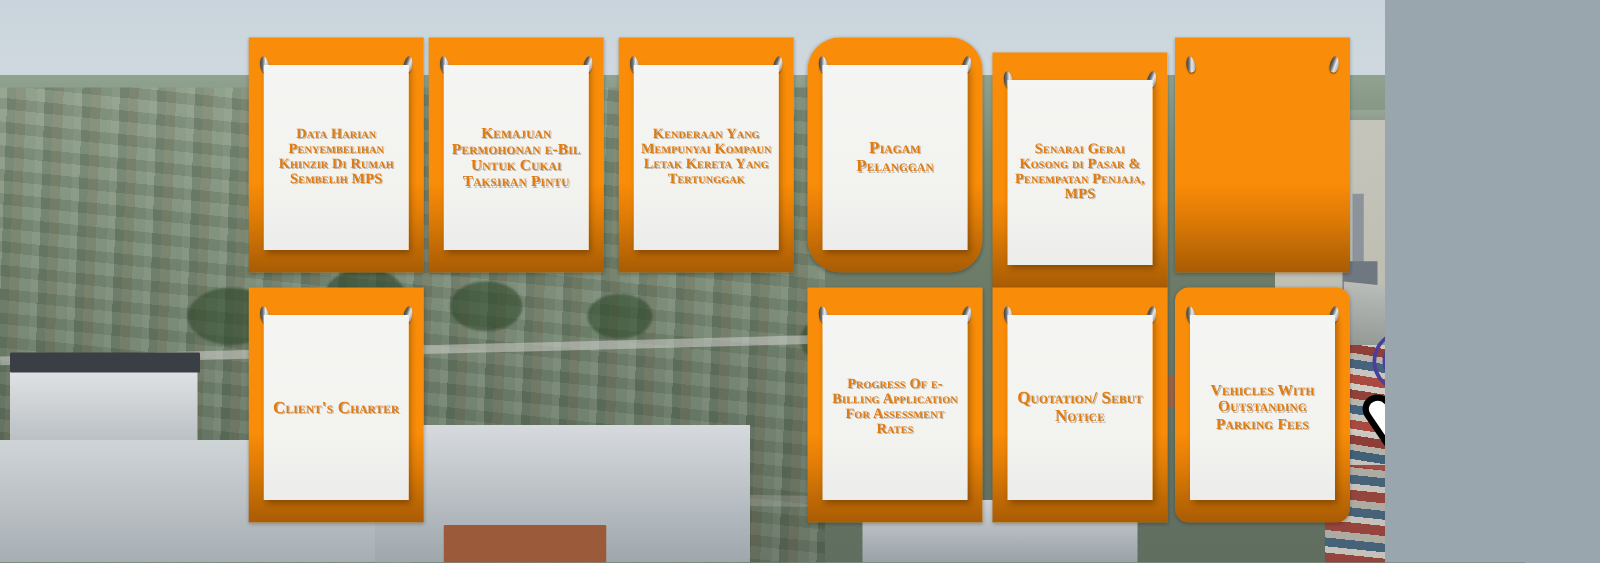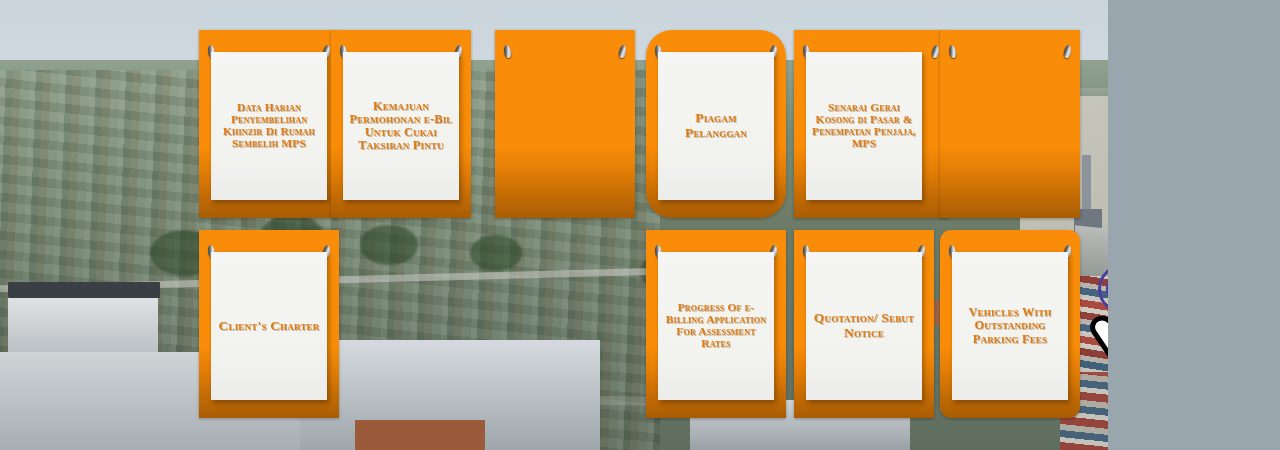--- a/index.html
+++ b/index.html
@@ -174,39 +174,42 @@
 
   <div class="grid">
 
     <div class="panel" style="left:0px;top:0px;">
       <span class="pin left"></span>
       <span class="pin right"></span>
       <div class="card">
         <span class="card-text xs">Data Harian Penyembelihan Khinzir Di Rumah Sembelih MPS</span>
       </div>
     </div>
-    <div class="panel" style="left:132px;top:0px;">
+    <div class="panel" style="left:144px;top:0px;">
       <span class="pin left"></span>
       <span class="pin right"></span>
       <div class="card">
         <span class="card-text sm">Kemajuan Permohonan e-Bil Untuk Cukai Taksiran Pintu</span>
       </div>
     </div>
     <div class="panel" style="left:296px;top:0px;">
       <span class="pin left"></span>
       <span class="pin right"></span>
+      <div class="card">
+        <span class="card-text xs">Kenderaan Yang Mempunyai Kompaun Letak Kereta Yang Tertunggak</span>
+      </div>
     </div>
     <div class="panel" style="left:447px;top:0px;border-radius:26px;">
       <span class="pin left"></span>
       <span class="pin right"></span>
       <div class="card">
         <span class="card-text">Piagam Pelanggan</span>
       </div>
     </div>
-    <div class="panel" style="left:595px;top:0px;padding-left:14px;">
+    <div class="panel" style="left:595px;top:12px;">
       <span class="pin left"></span>
       <span class="pin right"></span>
       <div class="card">
         <span class="card-text xs">Senarai Gerai Kosong di Pasar &amp; Penempatan Penjaja, MPS</span>
       </div>
     </div>
     <div class="panel" style="left:741px;top:0px;">
       <span class="pin left"></span>
       <span class="pin right"></span>
     </div>

